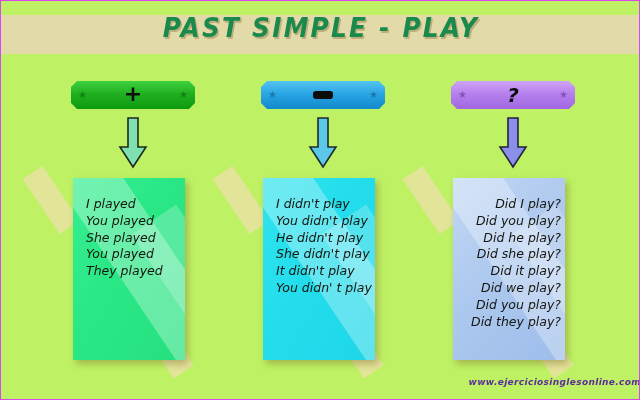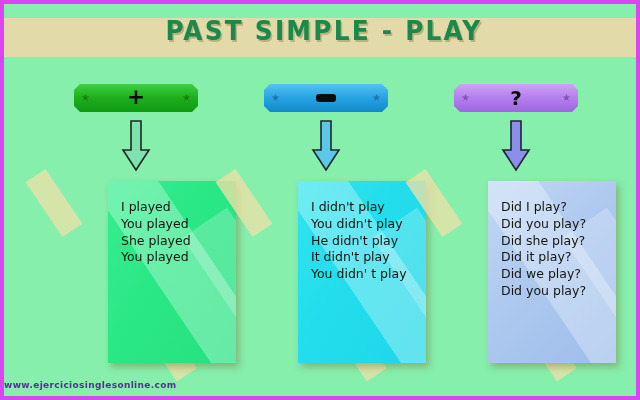--- a/index.html
+++ b/index.html
@@ -5,24 +5,25 @@
   html, body {
     margin: 0;
     padding: 0;
     background: #ffffff;
   }
   #canvas {
     position: relative;
     width: 640px;
     height: 400px;
     overflow: hidden;
-    background: #86efac;
+    background: #bef264;
     font-family: "DejaVu Sans", "Liberation Sans", sans-serif;
-    border: 4px solid #d946ef;
+    border: 1px solid #d946ef;
     box-sizing: border-box;
+    font-style: italic;
   }
 
   
   #title-band {
     position: absolute;
     left: 0;
     top: 14px;
     width: 640px;
     height: 39px;
     background: #E3DAA9;
@@ -113,34 +114,34 @@
     left: 73px;
     width: 30px;
     height: 52px;
   }
 
   
   .note {
     position: absolute;
     top: 97px;
     left: 28px;
-    width: 128px;
+    width: 112px;
     height: 182px;
     box-shadow: 3px 4px 7px rgba(120,95,40,0.40);
     overflow: hidden;
-    margin-left: 32px;
   }
   .note-green {
     background: linear-gradient(120deg, #38EE90 0%, #2BE887 40%, #25E07F 100%);
   }
   .note-cyan {
     background: linear-gradient(120deg, #31E3EE 0%, #23DDEC 45%, #1ED6E8 100%);
   }
   .note-blue {
     background: linear-gradient(135deg, #C2D8F4 0%, #AEC9EF 45%, #9DBDEA 100%);
+    text-align: right;
   }
   
   .note-sheen {
     position: absolute;
     left: -40px;
     top: -30px;
     width: 58px;
     height: 300px;
     background: rgba(255,255,255,0.30);
     transform: rotate(-34deg);
@@ -187,21 +188,21 @@
     height: 60px;
     transform: rotate(-34deg);
   }
 
   
   #footer-url {
     position: absolute;
     left: 0;
     top: 376px;
     width: 640px;
-    text-align: left;
+    text-align: right;
     font-size: 9px;
     font-weight: bold;
     letter-spacing: 0.35px;
     color: #5B2C9B;
   }
 </style>
 </head>
 <body>
 
 <div id="canvas">
@@ -225,20 +226,21 @@
     <div class="tape tape-br" style="left:110px; top:236px;"></div>
 
     <div class="note note-green">
       <div class="note-sheen"></div>
       <div class="note-sheen2"></div>
       <div class="note-lines">
         <div class="note-line">I played</div>
         <div class="note-line">You played</div>
         <div class="note-line">She played</div>
         <div class="note-line">You played</div>
+        <div class="note-line">They played</div>
       </div>
     </div>
   </div>
 
   <div class="column" id="col-negative">
 
     <div class="banner banner-blue">
       <span class="banner-star">★</span>
       <span class="banner-symbol">
           <i class="sym-minus" style="display:block"></i>
@@ -253,20 +255,21 @@
     <div class="tape tape-tl" style="left:-6px; top:86px;"></div>
     <div class="tape tape-br" style="left:110px; top:236px;"></div>
 
     <div class="note note-cyan">
       <div class="note-sheen"></div>
       <div class="note-sheen2"></div>
       <div class="note-lines">
         <div class="note-line">I didn't play</div>
         <div class="note-line">You didn't play</div>
         <div class="note-line">He didn't play</div>
+        <div class="note-line">She didn't play</div>
         <div class="note-line">It didn't play</div>
         <div class="note-line">You didn' t play</div>
       </div>
     </div>
   </div>
 
   <div class="column" id="col-interrogative">
 
     <div class="banner banner-purple">
       <span class="banner-star">★</span>
@@ -280,23 +283,25 @@
 
     <div class="tape tape-tl" style="left:-6px; top:86px;"></div>
     <div class="tape tape-br" style="left:110px; top:236px;"></div>
 
     <div class="note note-blue">
       <div class="note-sheen"></div>
       <div class="note-sheen2"></div>
       <div class="note-lines">
         <div class="note-line">Did I play?</div>
         <div class="note-line">Did you play?</div>
+        <div class="note-line">Did he play?</div>
         <div class="note-line">Did she play?</div>
         <div class="note-line">Did it play?</div>
         <div class="note-line">Did we play?</div>
         <div class="note-line">Did you play?</div>
+        <div class="note-line">Did they play?</div>
       </div>
     </div>
   </div>
 
   <div id="footer-url">www.ejerciciosinglesonline.com</div>
 
 </div>
 
 </body></html>

